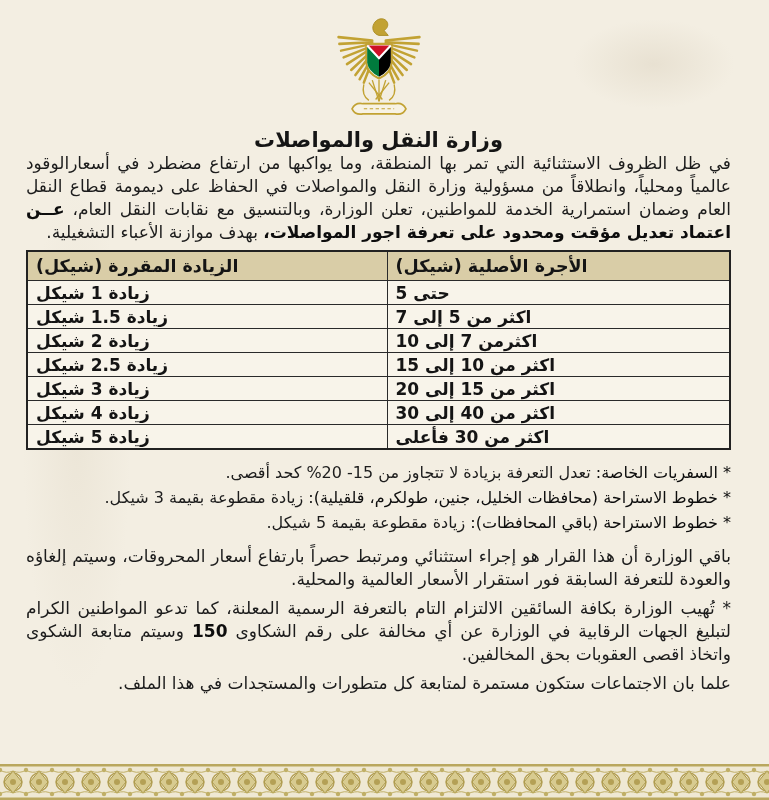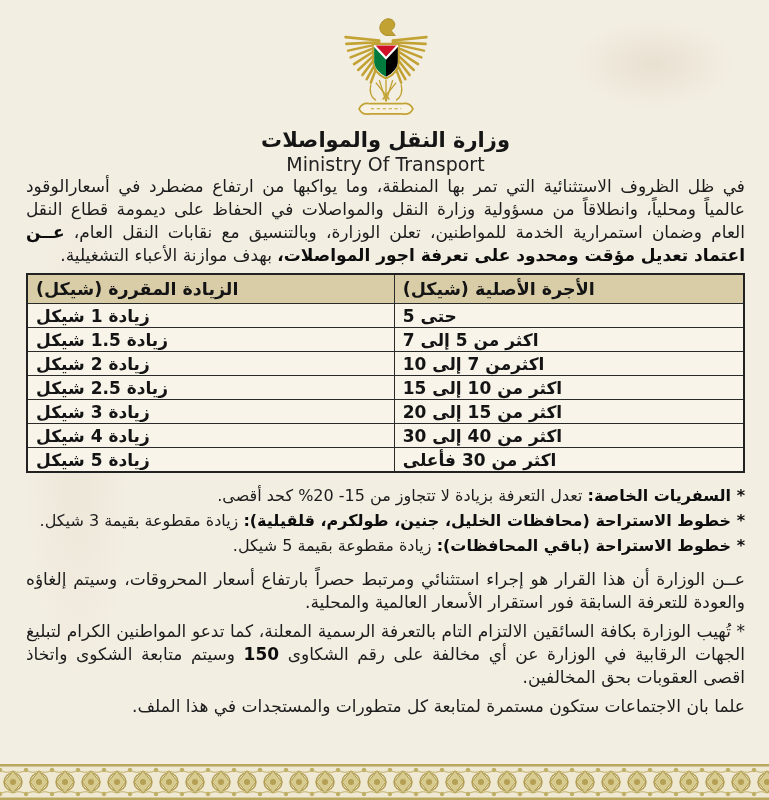--- a/index.html
+++ b/index.html
@@ -13,21 +13,21 @@
     position:relative;
     width:769px;height:800px;
     overflow:hidden;
     background:
       radial-gradient(closest-side at 85% 8%, rgba(223,214,196,.55), rgba(223,214,196,0) 70%),
       radial-gradient(closest-side at 10% 55%, rgba(228,220,203,.45), rgba(228,220,203,0) 70%),
       #f3eee2;
     direction:rtl;
     text-align:right;
   }
-  .content{padding:14px 24px 0 26px;}
+  .content{padding:14px 38px 0 26px;}
 
   
   .masthead{text-align:center;}
   .emblem{display:block;margin:0 auto;}
   .ministry-ar{
     font-size:21px;font-weight:bold;letter-spacing:0;
     margin-top:2px;color:#151515;text-align:center;
   }
   .ministry-en{
     font-size:19px;color:#222;text-align:center;
@@ -74,21 +74,21 @@
     background:#d9cda7;
     height:26px;
     font-size:17.5px;
   }
 
   
   .notes{margin:2px 0 10px 0;}
   .note{
     font-size:16px;line-height:25px;color:#1c1c1c;
   }
-  .note .lbl{font-weight:bold;color:#0d0d0d;}
+  .note .lbl{font-weight:normal;color:#0d0d0d;}
 
   
   .closing{
     font-size:17px;line-height:23px;margin-top:4px;
   }
 
   
   .ornament{
     position:absolute;left:0;right:0;bottom:0;height:36px;
   }
@@ -139,21 +139,20 @@
             <path d="M82 80 L66 100"></path>
           <path d="M70 77 L70 102"></path>
           <path d="M52 82 Q49 95 58 101"></path>
             <path d="M88 82 Q91 95 82 101"></path>
         </g>
 
         <path d="M38 111 q4 -8 13 -6 h38 q9 -2 13 6 q-4 8 -13 6 h-38 q-9 2 -13 -6 z" fill="#f7f2e4" stroke="#c2a233" stroke-width="2"></path>
         <path d="M52 111 H88" stroke="#c2a233" stroke-width="1.4" stroke-dasharray="4 3" fill="none"></path>
       </svg>
       <div class="ministry-ar">وزارة النقل والمواصلات</div>
-      <div class="ministry-en">Ministry Of Transport</div>
     </div>
 
 
     <p class="para"><span>في ظل الظروف الاستثنائية التي تمر بها المنطقة، وما يواكبها من ارتفاع مضطرد في أسعارالوقود عالمياً ومحلياً، وانطلاقاً من مسؤولية وزارة النقل والمواصلات في الحفاظ على ديمومة قطاع النقل العام وضمان استمرارية الخدمة للمواطنين، تعلن الوزارة، وبالتنسيق مع نقابات النقل العام، </span><strong>عــن اعتماد تعديل مؤقت ومحدود على تعرفة اجور المواصلات،</strong><span> بهدف موازنة الأعباء التشغيلية.</span></p>
 
     <table class="fares">
       <thead>
         <tr>
           <th>الأجرة الأصلية (شيكل)</th>
           <th>الزيادة المقررة (شيكل)</th>
@@ -190,21 +189,21 @@
         </tr>
       </tbody>
     </table>
 
     <div class="notes">
       <div class="note"><span class="lbl">* السفريات الخاصة:</span><span> تعدل التعرفة بزيادة لا تتجاوز من 15- 20% كحد أقصى.</span></div>
       <div class="note"><span class="lbl">* خطوط الاستراحة (محافظات الخليل، جنين، طولكرم، قلقيلية):</span><span> زيادة مقطوعة بقيمة 3 شيكل.</span></div>
       <div class="note"><span class="lbl">* خطوط الاستراحة (باقي المحافظات):</span><span> زيادة مقطوعة بقيمة 5 شيكل.</span></div>
     </div>
 
-    <p class="para">عــن الوزارة أن هذا القرار هو إجراء استثنائي ومرتبط حصراً بارتفاع أسعار المحروقات، وسيتم إلغاؤه والعودة للتعرفة السابقة فور استقرار الأسعار العالمية والمحلية.</p>
+    <p class="para">باقي الوزارة أن هذا القرار هو إجراء استثنائي ومرتبط حصراً بارتفاع أسعار المحروقات، وسيتم إلغاؤه والعودة للتعرفة السابقة فور استقرار الأسعار العالمية والمحلية.</p>
 
     <p class="para"><span>* تُهيب الوزارة بكافة السائقين الالتزام التام بالتعرفة الرسمية المعلنة، كما تدعو المواطنين الكرام لتبليغ الجهات الرقابية في الوزارة عن أي مخالفة على رقم الشكاوى </span><strong>150</strong><span> وسيتم متابعة الشكوى واتخاذ اقصى العقوبات بحق المخالفين.</span></p>
 
     <p class="para closing">علما بان الاجتماعات ستكون مستمرة لمتابعة كل متطورات والمستجدات في هذا الملف.</p>
 
   </div>
 
   <svg class="ornament" width="769" height="36" viewBox="0 0 769 36" preserveAspectRatio="none" aria-hidden="true">
     <defs>
       <pattern id="arabesque" width="26" height="36" patternUnits="userSpaceOnUse">

